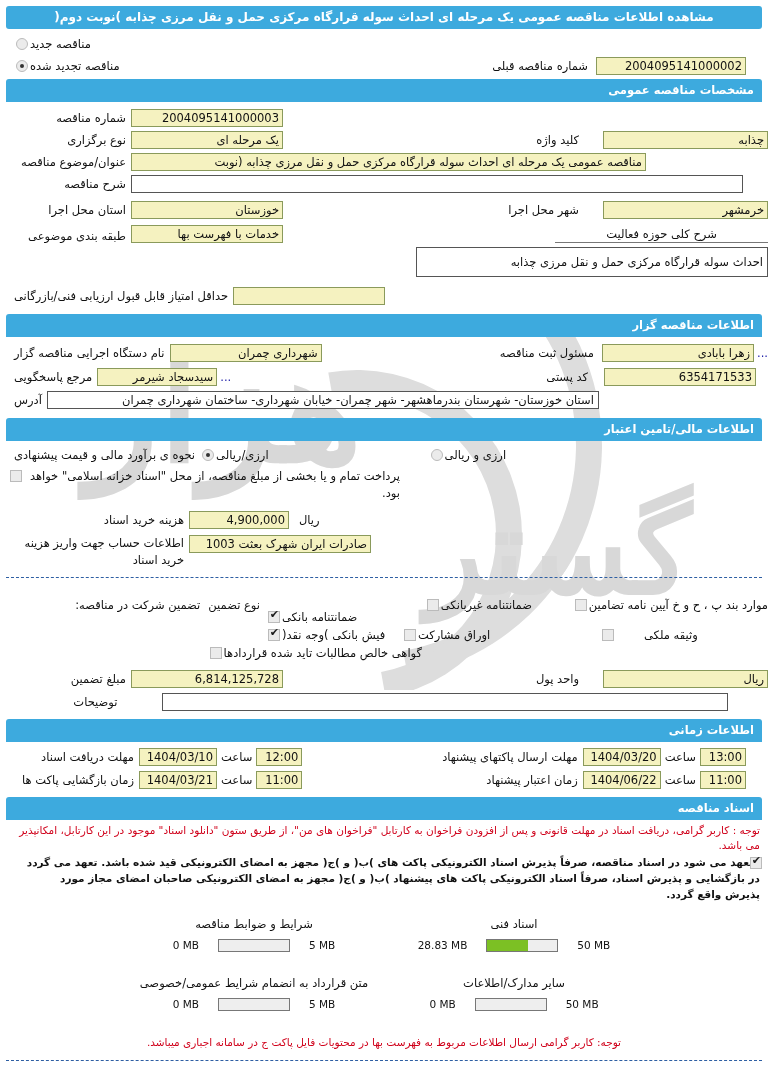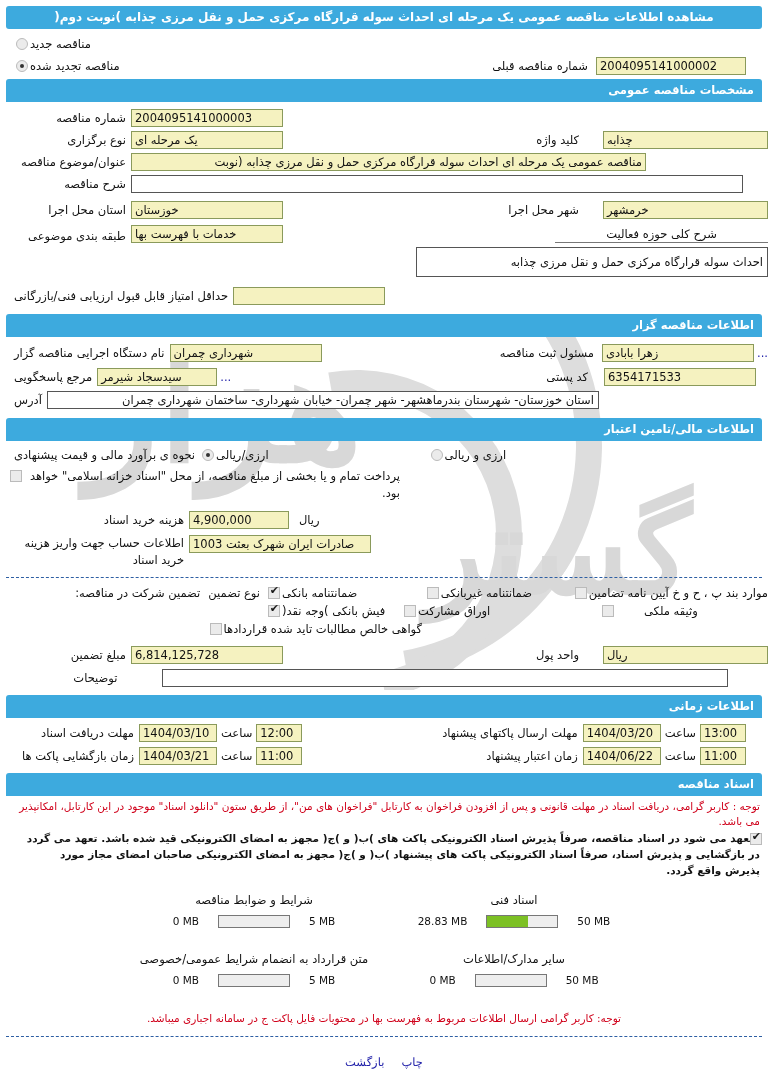--- a/index.html
+++ b/index.html
@@ -75,21 +75,21 @@
 
   
   .vbox {
     background: #f5f2c0;
     border: 1px solid #8a9a5b;
     font-size: 11.5px;
     color: #111;
     height: 18px;
     line-height: 16px;
     padding: 0 3px;
-    text-align: left;
+    text-align: right;
     overflow: hidden;
     white-space: nowrap;
   }
   .vbox.ltr { direction: ltr; }
   .wbox {
     background: #ffffff;
     border: 1px solid #555555;
     height: 18px;
     font-size: 11.5px;
   }
@@ -383,21 +383,21 @@
 
       <div class="row">
         <div style="display:flex;align-items:center;width:220px;margin-left:16px;justify-content:flex-start;">
           <span class="lbl">موارد بند پ ، ح و خ آیین نامه تضامین</span>
           <span class="chk"></span>
         </div>
         <div style="display:flex;align-items:center;width:140px;justify-content:flex-start;">
           <span class="lbl">ضمانتنامه غیربانکی</span>
           <span class="chk"></span>
         </div>
-        <div style="display:flex;align-items:center;width:126px;justify-content:flex-end;">
+        <div style="display:flex;align-items:center;width:126px;justify-content:flex-end;margin-top:24px;">
           <span class="lbl">ضمانتنامه بانکی</span>
           <span class="chk on"></span>
         </div>
         <span class="lbl" style="margin:0 6px 0 8px;">نوع تضمین</span>
         <span class="lbl" style="margin-left:4px;">تضمین شرکت در مناقصه:</span>
       </div>
 
       <div class="row" style="padding-top:2px;">
         <div style="display:flex;align-items:center;width:220px;margin-left:16px;justify-content:flex-end;padding-left:52px;gap:28px;">
           <span class="lbl">وثیقه ملکی</span>

